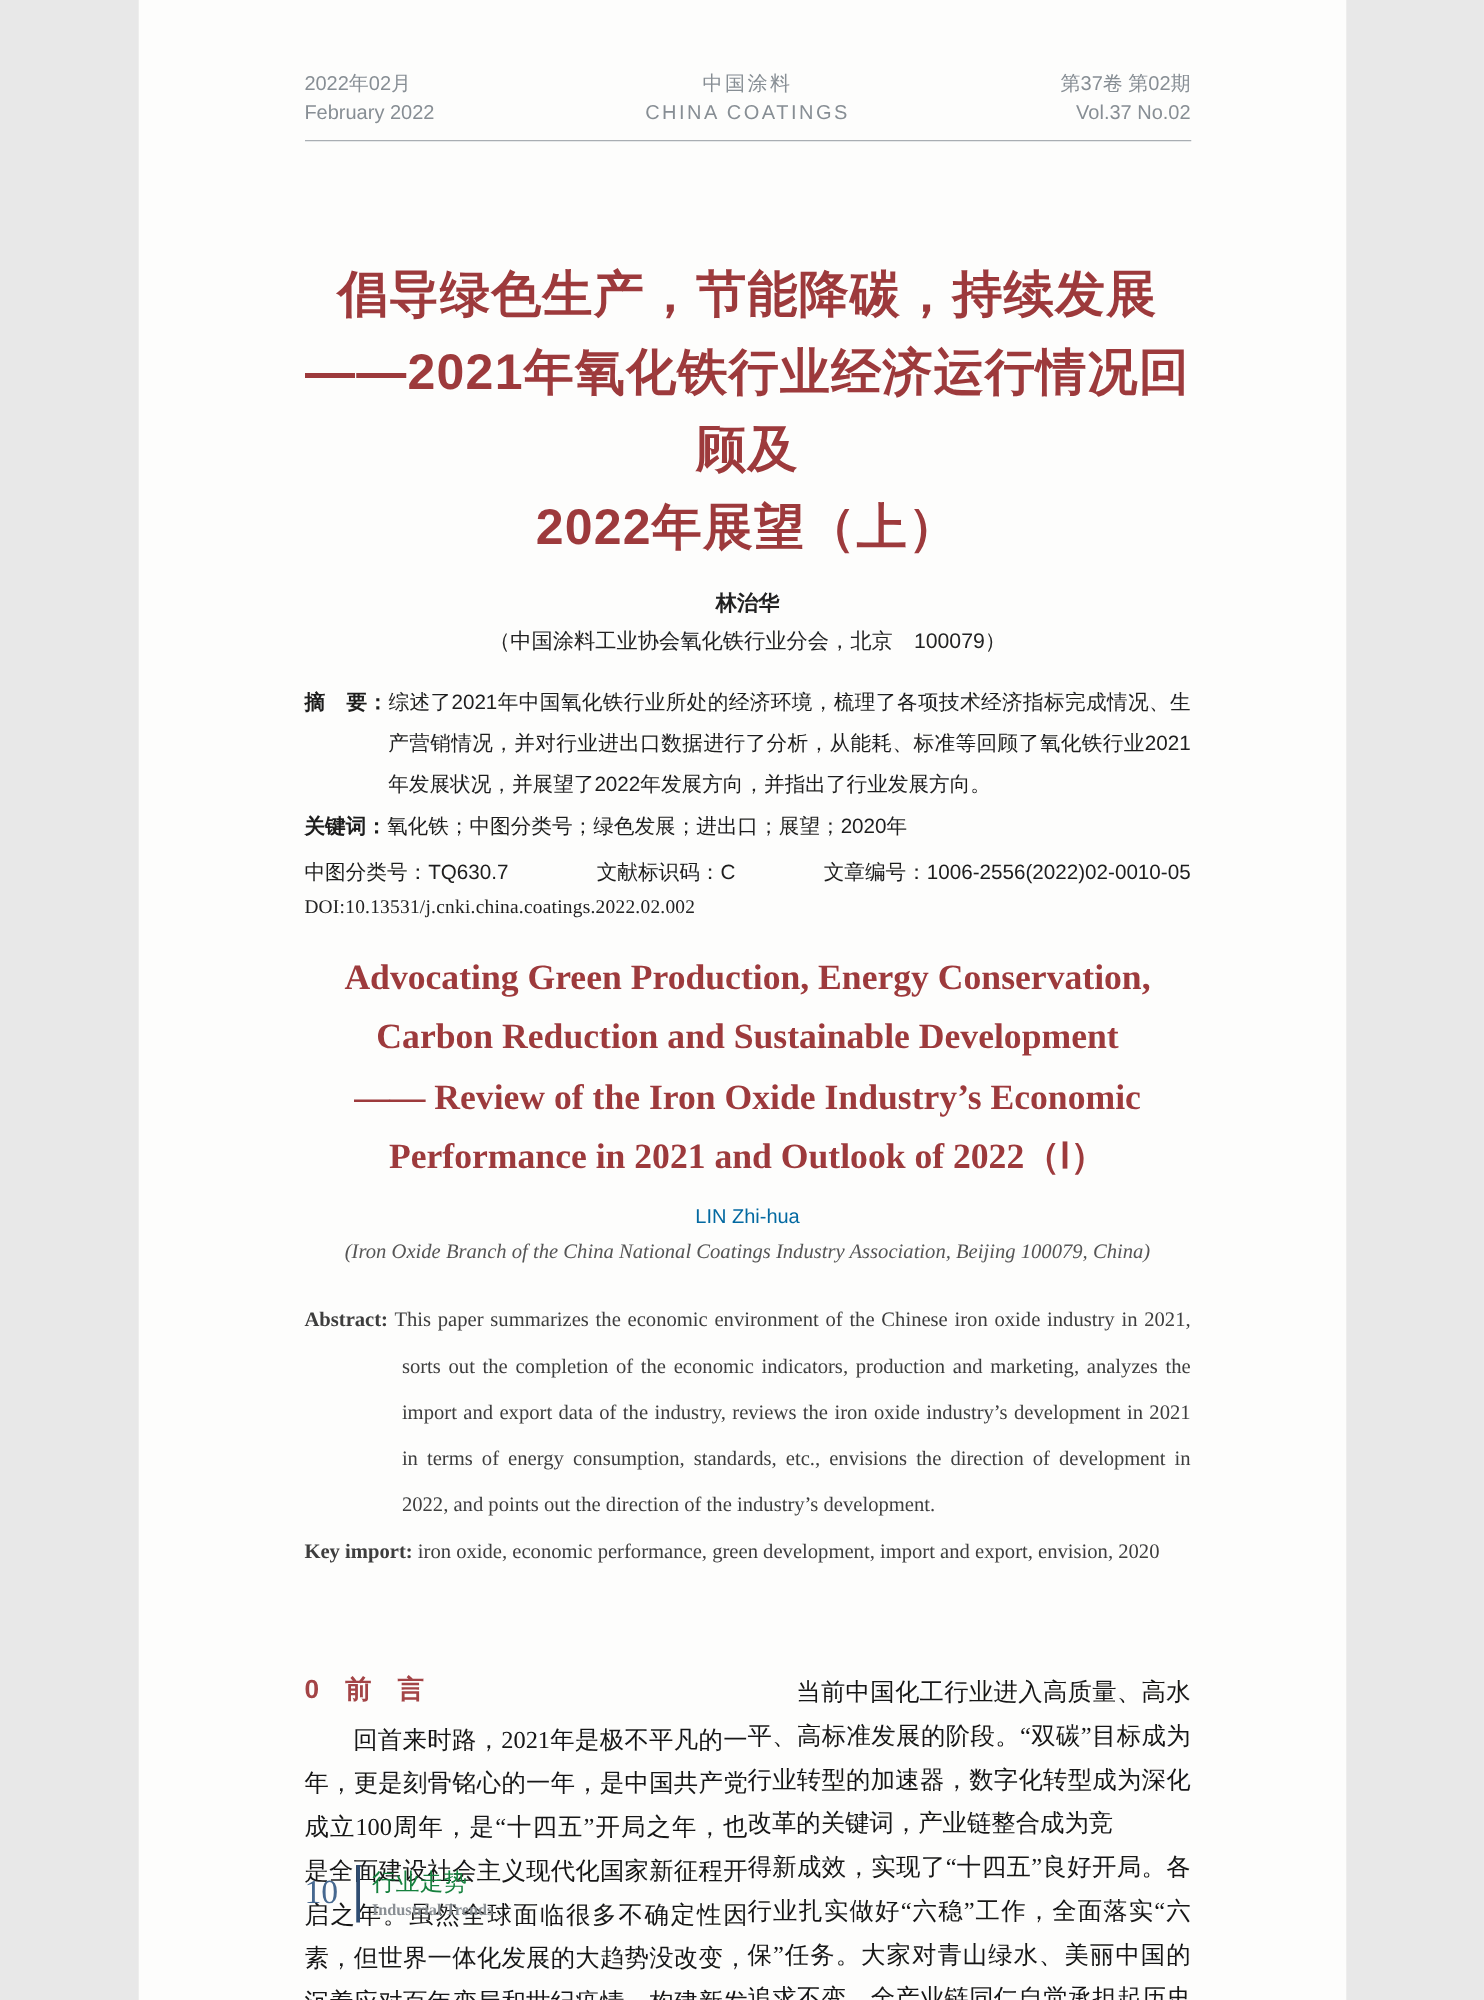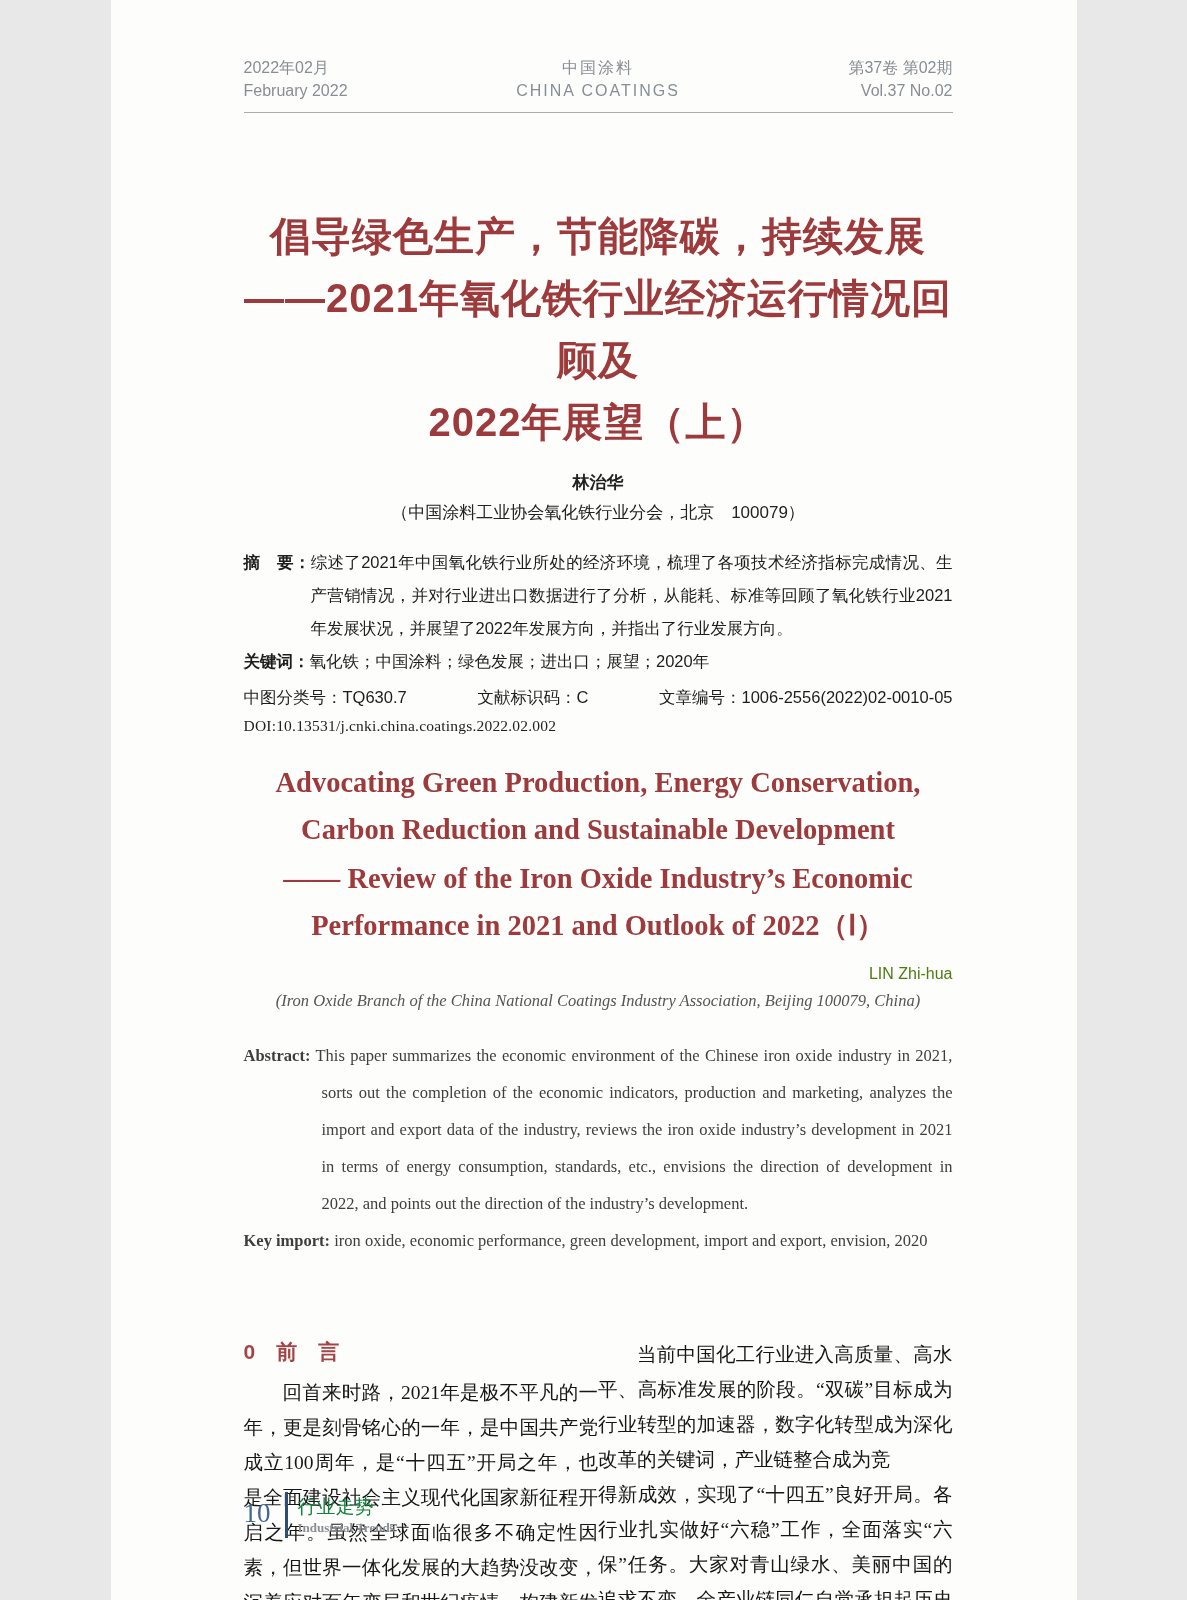--- a/index.html
+++ b/index.html
@@ -72,23 +72,23 @@
 
   
   .title-en {
     margin-top: 24px; text-align: center;
     font-family: "Liberation Serif", serif;
     font-weight: bold; color: #9d3a3c;
     font-size: 28.5px; line-height: 47px;
   }
   .title-en .sub { margin-top: 2px; }
   .author-en {
-    margin-top: 16px; text-align: right;
-    font-family: "Liberation Sans", sans-serif;
-    font-size: 16px; color: #4d7c0f;
+    margin-top: 16px; text-align: center;
+    font-family: "Liberation Sans", sans-serif;
+    font-size: 16px; color: #0369a1;
   }
   .affil-en {
     margin-top: 8px; text-align: center;
     font-family: "Liberation Serif", serif;
     font-style: italic; font-size: 16.5px; color: #555;
   }
 
   
   .abs-en {
     margin-top: 26px;
@@ -171,21 +171,21 @@
       <div>倡导绿色生产，节能降碳，持续发展</div>
       <div>——2021年氧化铁行业经济运行情况回顾及</div>
       <div>2022年展望（上）</div>
     </div>
 
     <div class="author-zh">林治华</div>
     <div class="affil-zh">（中国涂料工业协会氧化铁行业分会，北京　100079）</div>
 
     <div class="abs-zh">
       <p class="hang-zh"><span class="lbl-b">摘　要：</span><span>综述了2021年中国氧化铁行业所处的经济环境，梳理了各项技术经济指标完成情况、生产营销情况，并对行业进出口数据进行了分析，从能耗、标准等回顾了氧化铁行业2021年发展状况，并展望了2022年发展方向，并指出了行业发展方向。</span></p>
-      <p class="kw-zh"><span class="lbl-b">关键词：</span><span>氧化铁；中国涂料；绿色发展；进出口；展望；2020年</span></p>
+      <p class="kw-zh"><span class="lbl-b">关键词：</span><span>氧化铁；中图分类号；绿色发展；进出口；展望；2020年</span></p>
     </div>
 
     <div class="meta-row">
       <span>中图分类号：TQ630.7</span>
       <span>文献标识码：C</span>
       <span>文章编号：1006-2556(2022)02-0010-05</span>
     </div>
     <div class="doi-line">DOI:10.13531/j.cnki.china.coatings.2022.02.002</div>
 
     <div class="title-en">

